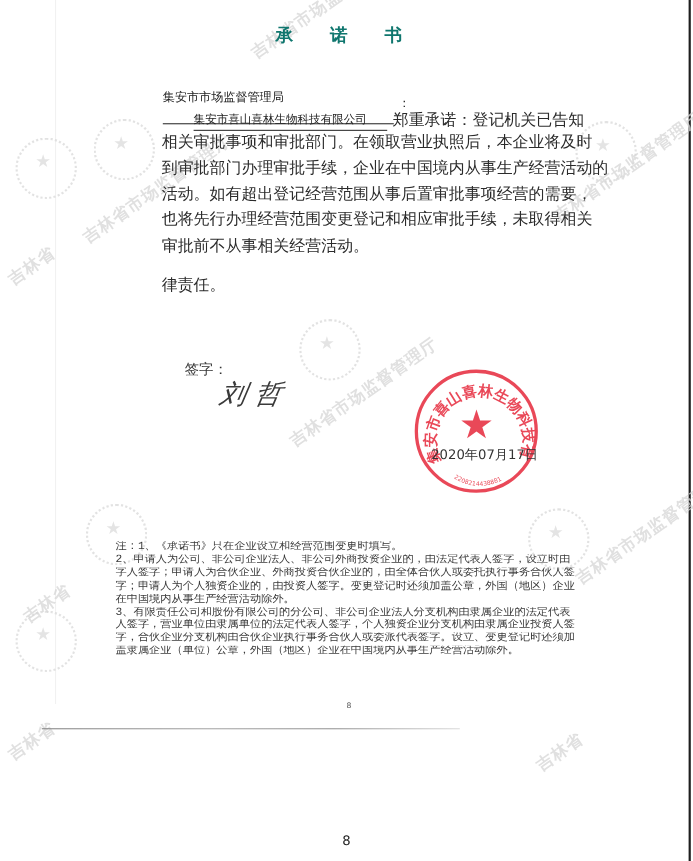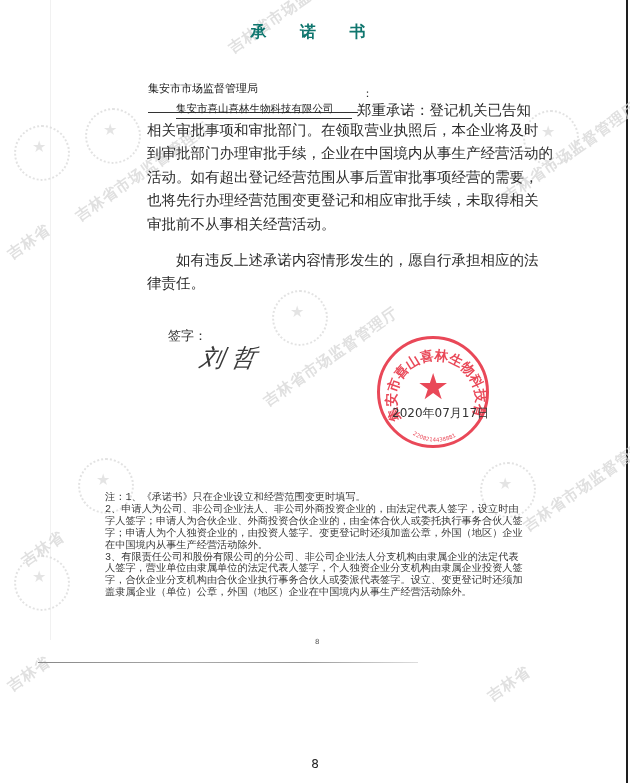--- a/index.html
+++ b/index.html
@@ -129,21 +129,20 @@
 <div class="para p1-first">郑重承诺：登记机关已告知</div>
 <div class="para p1-rest">
   <div>相关审批事项和审批部门。在领取营业执照后，本企业将及时</div>
   <div>到审批部门办理审批手续，企业在中国境内从事生产经营活动的</div>
   <div>活动。如有超出登记经营范围从事后置审批事项经营的需要，</div>
   <div>也将先行办理经营范围变更登记和相应审批手续，未取得相关</div>
   <div>审批前不从事相关经营活动。</div>
 </div>
 
 <div class="para p2">
-  <div>　　如有违反上述承诺内容情形发生的，愿自行承担相应的法</div>
   <div>律责任。</div>
 </div>
 
 <div class="sign-label">签字：</div>
 <div class="signature">刘哲</div>
 
 <div class="seal">
   <svg class="seal-text" viewBox="0 0 112 112">
     <defs>
       <path id="sealArc" d="M 22 82 A 40 40 0 1 1 90 82"></path>

